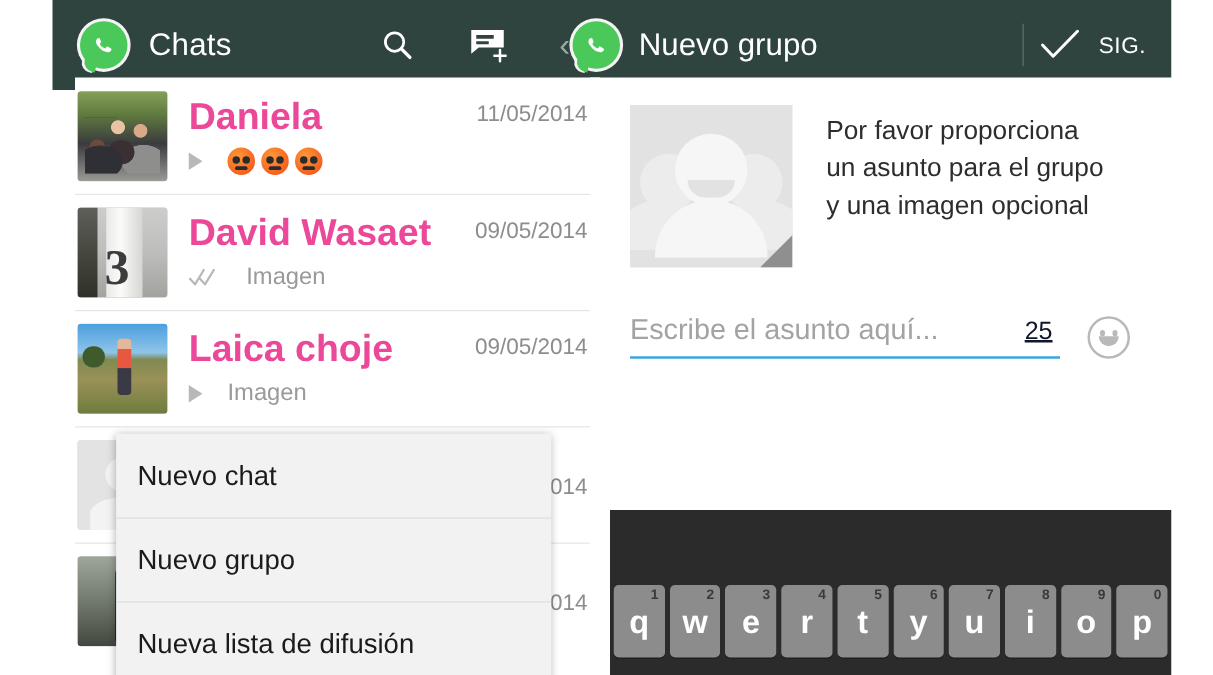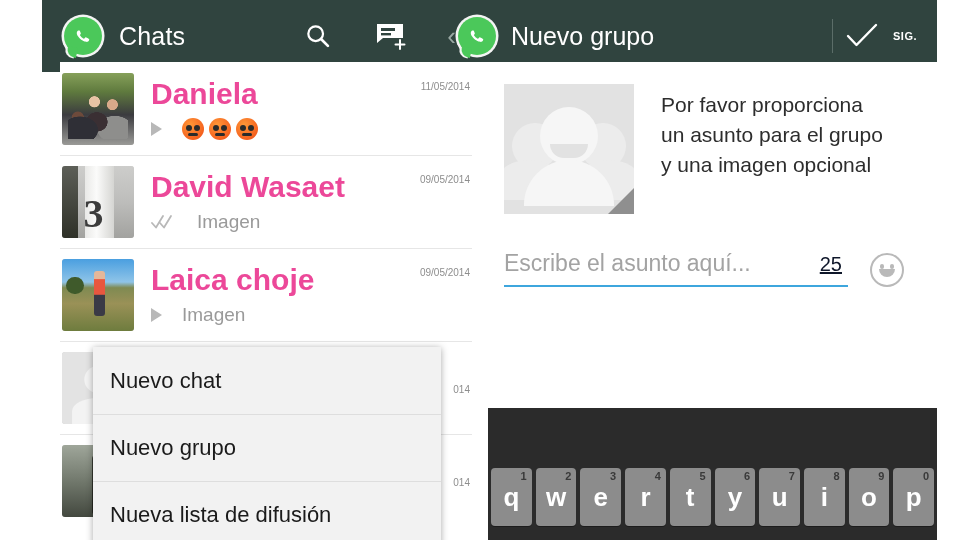--- a/index.html
+++ b/index.html
@@ -46,21 +46,21 @@
     color: #9aa9a4; font-size: 26px; line-height: 1; flex: none;
     margin-right: 2px; margin-left: 2px; font-weight: 300;
   }
   .grupo-title {
     color: #ffffff; font-size: 25px; font-weight: 400; margin-left: 15px;
   }
   .vdivider {
     width: 1px; height: 34px; background: #5b6d68; flex: none; margin: 0 6px;
   }
   .sig-label {
-    color: #ffffff; font-size: 11px; font-weight: bold;
+    color: #ffffff; font-size: 18px; font-weight: normal;
     letter-spacing: .5px; margin-left: 8px; margin-right: 20px; flex: none;
   }
 
   
   .chatlist {
     position: absolute; left: 60px; top: 62px; width: 420px; height: 478px;
     background: #ffffff;
   }
   .chat-row {
     position: relative; height: 93px; display: flex; align-items: center;
@@ -74,21 +74,21 @@
     width: 72px; height: 72px; border-radius: 3px; flex: none;
     overflow: hidden; position: relative; background: #cfcfcf;
   }
   .row-main { flex: 1 1 auto; padding-left: 17px; min-width: 0; }
   .row-top { display: flex; align-items: flex-start; }
   .chat-name {
     font-size: 30px; font-weight: bold; color: #ec4899;
     white-space: nowrap; overflow: hidden; text-overflow: ellipsis;
   }
   .chat-date {
-    font-size: 10px; color: #8d8d8d; margin-left: auto;
+    font-size: 18px; color: #8d8d8d; margin-left: auto;
     padding-left: 10px; padding-right: 10px; white-space: nowrap;
     align-self: flex-start; padding-top: 4px;
   }
   .row-bottom {
     display: flex; align-items: center; margin-top: 7px; gap: 20px;
   }
   .play-tri {
     width: 0; height: 0; border-left: 11px solid #b8b8b8;
     border-top: 7px solid transparent; border-bottom: 7px solid transparent;
     flex: none;

